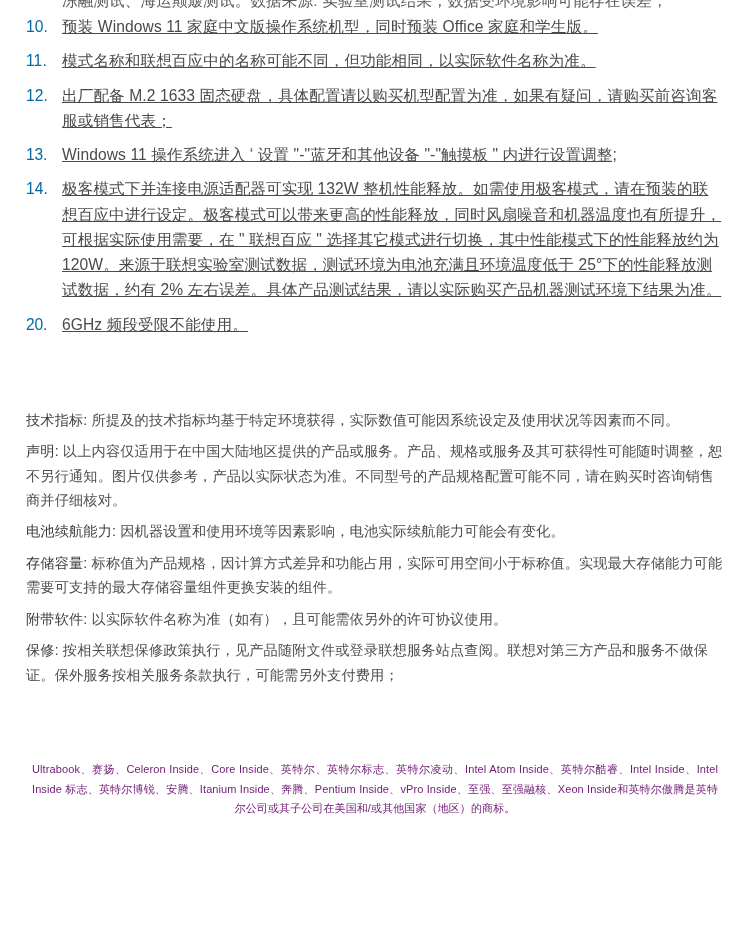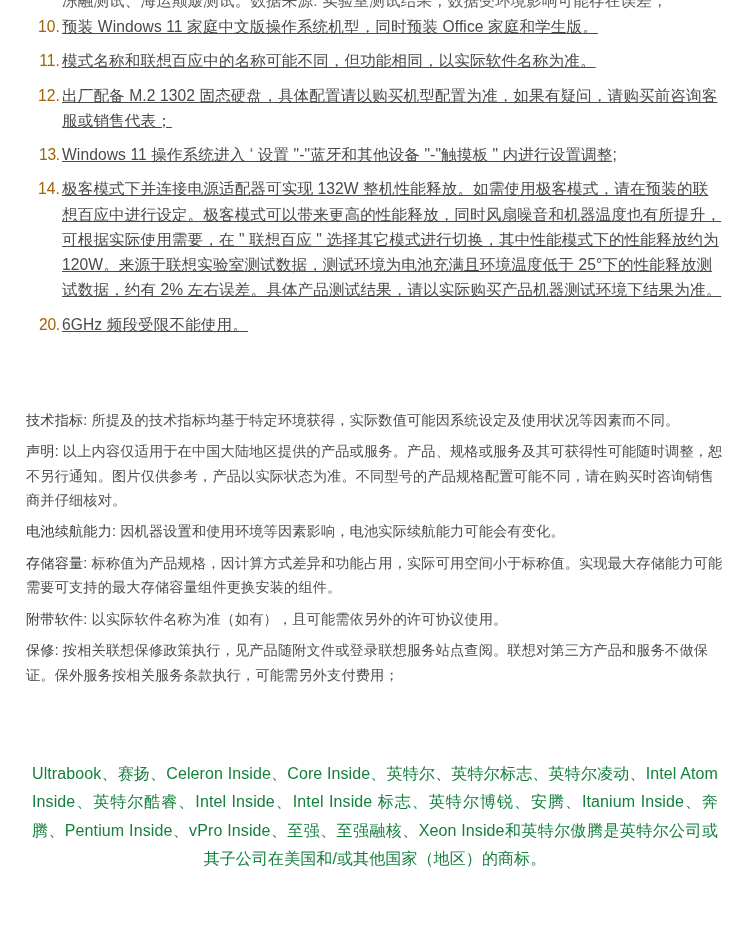--- a/index.html
+++ b/index.html
@@ -49,22 +49,22 @@
     font-size: 15.6px;
     line-height: 1.62;
     color: #4a4a4a;
     letter-spacing: 0.1px;
   }
   ol.notes > li .num {
     position: absolute;
     left: 0;
     top: 0;
     width: 34px;
-    text-align: right;
-    color: #a16207;
+    text-align: left;
+    color: #0369a1;
     font-size: 15.6px;
   }
   ol.notes > li .num.tight {
     letter-spacing: -0.2px;
   }
   ol.notes > li .body {
     display: block;
     text-decoration: underline;
   }
 
@@ -83,23 +83,23 @@
   .disclaimer p {
     margin: 0 0 7px 0;
   }
   .disclaimer p .lbl {
     color: #3d3d3d;
   }
 
   
   .tm-gap { height: 66px; }
   .trademark {
-    font-size: 16px;
+    font-size: 11px;
     line-height: 1.78;
-    color: #15803d;
+    color: #701a75;
     text-align: justify;
     text-align-last: center;
     letter-spacing: 0.1px;
     padding: 0 6px;
   }
 </style>
 </head>
 <body>
 
 <div class="page">
@@ -112,21 +112,21 @@
     <li class="first-item">
       <span class="num">10.</span>
       <span class="body">预装 Windows 11 家庭中文版操作系统机型，同时预装 Office 家庭和学生版。</span>
     </li>
     <li>
       <span class="num">11.</span>
       <span class="body">模式名称和联想百应中的名称可能不同，但功能相同，以实际软件名称为准。</span>
     </li>
     <li>
       <span class="num">12.</span>
-      <span class="body">出厂配备 M.2 1302 固态硬盘，具体配置请以购买机型配置为准，如果有疑问，请购买前咨询客服或销售代表；</span>
+      <span class="body">出厂配备 M.2 1633 固态硬盘，具体配置请以购买机型配置为准，如果有疑问，请购买前咨询客服或销售代表；</span>
     </li>
     <li>
       <span class="num tight">13.</span>
       <span class="body">Windows 11 操作系统进入 ‘ 设置 "-"蓝牙和其他设备 "-"触摸板 " 内进行设置调整;</span>
     </li>
     <li>
       <span class="num">14.</span>
       <span class="body">极客模式下并连接电源适配器可实现 132W 整机性能释放。如需使用极客模式，请在预装的联想百应中进行设定。极客模式可以带来更高的性能释放，同时风扇噪音和机器温度也有所提升，可根据实际使用需要，在 " 联想百应 " 选择其它模式进行切换，其中性能模式下的性能释放约为 120W。来源于联想实验室测试数据，测试环境为电池充满且环境温度低于 25°下的性能释放测试数据，约有 2% 左右误差。具体产品测试结果，请以实际购买产品机器测试环境下结果为准。</span>
     </li>
     <li>

